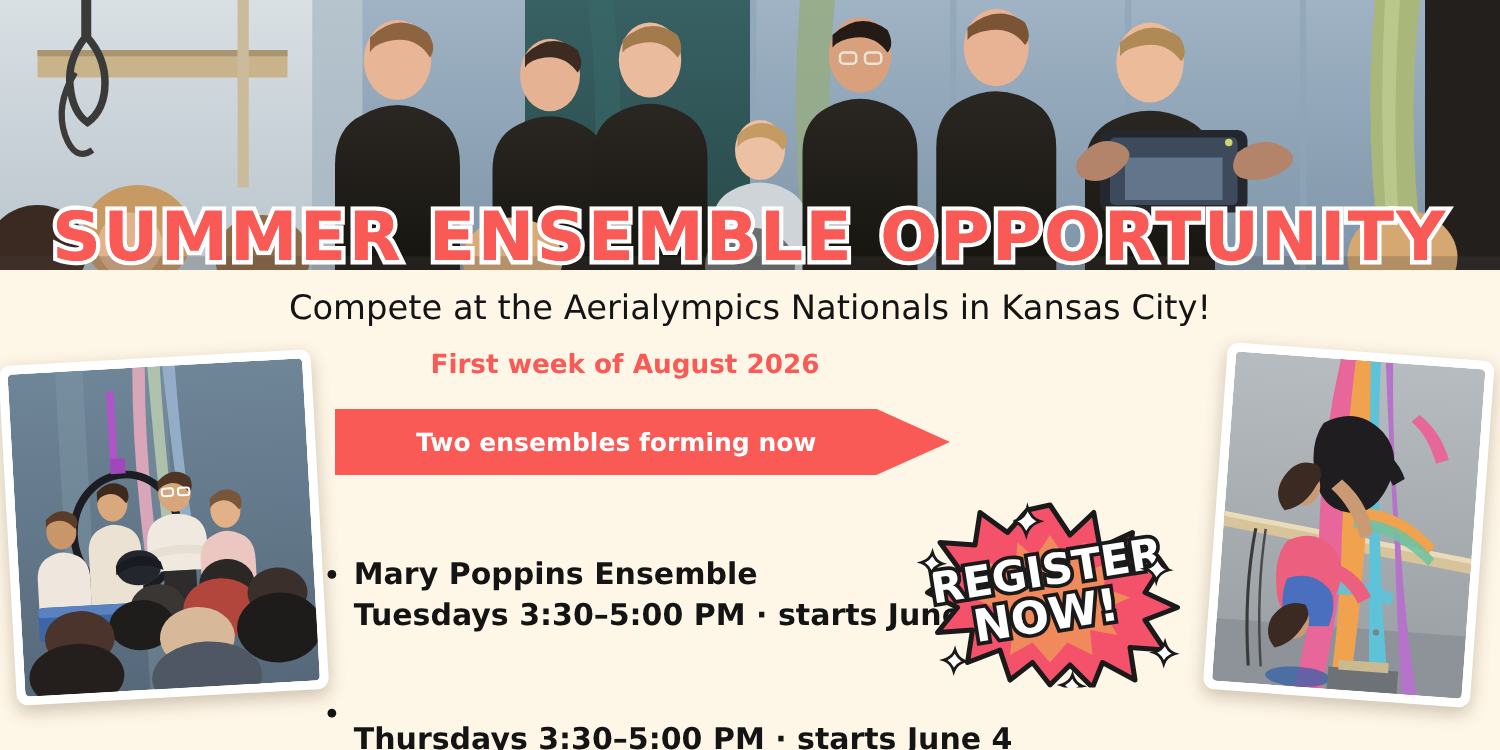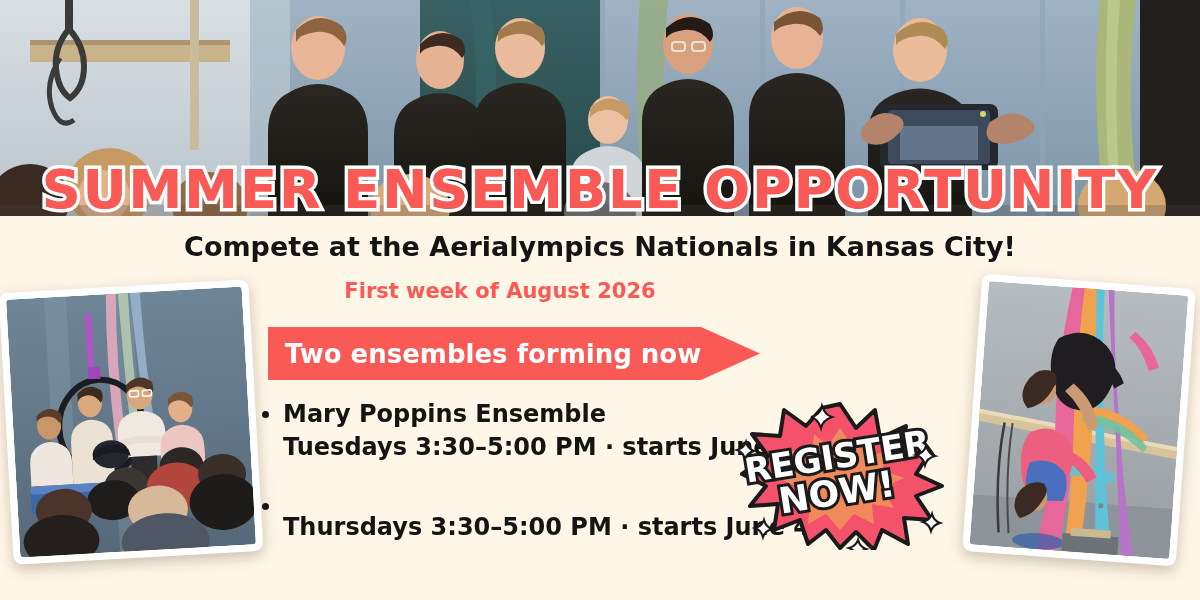--- a/index.html
+++ b/index.html
@@ -28,46 +28,46 @@
   .title-fill{
     position:absolute;left:0;top:158px;width:1200px;text-align:center;
     font-family:"DejaVu Sans","Liberation Sans",sans-serif;
     font-weight:bold;font-size:54px;letter-spacing:2px;
     color:#FA5A55;white-space:nowrap;
   }
 
   
   .subtitle{
     position:absolute;left:0;top:231px;width:1200px;text-align:center;
-    font-size:27px;font-weight:bold;color:#141414;white-space:nowrap;
+    font-size:27px;font-weight:normal;color:#141414;white-space:nowrap;
   }
   .dateline{
     position:absolute;left:0;top:279px;width:1000px;text-align:center;
     font-size:21px;font-weight:bold;color:#FA5A55;white-space:nowrap;
   }
 
   
   .banner{
     position:absolute;left:268px;top:327px;width:492px;height:53px;
   }
   .banner-shape{
     position:absolute;left:0;top:0;width:492px;height:53px;
     background:#FA5A55;
     clip-path:polygon(0 0, 88% 0, 100% 50%, 88% 100%, 0 100%);
   }
   .banner-text{
     position:absolute;left:0;top:0;width:450px;height:53px;
     display:flex;align-items:center;justify-content:center;
-    color:#ffffff;font-size:26px;font-weight:bold;white-space:nowrap;
+    color:#ffffff;font-size:20px;font-weight:bold;white-space:nowrap;
   }
 
   
   .list{position:absolute;left:262px;top:398px;width:500px;}
   .list-item{margin-bottom:26px;}
-  .li-row{display:flex;align-items:flex-start;}
+  .li-row{display:flex;align-items:flex-start;margin-top:45px;}
   .bullet{
     width:7px;height:7px;border-radius:50%;background:#141414;
     margin-top:13px;margin-right:14px;flex:0 0 auto;
   }
   .li-name{font-size:24px;font-weight:bold;color:#141414;white-space:nowrap;line-height:32px;}
   .li-time{font-size:24px;font-weight:bold;color:#141414;white-space:nowrap;
            margin-left:21px;line-height:34px;}
 
   
   .card{

